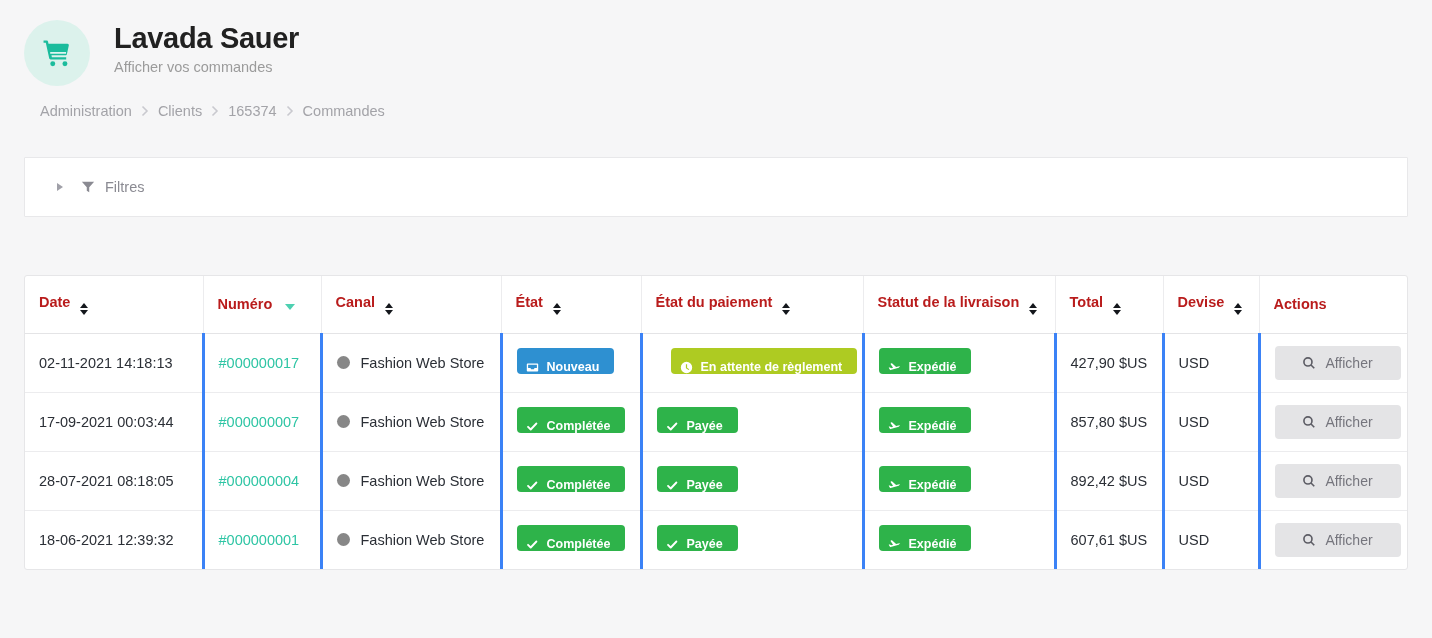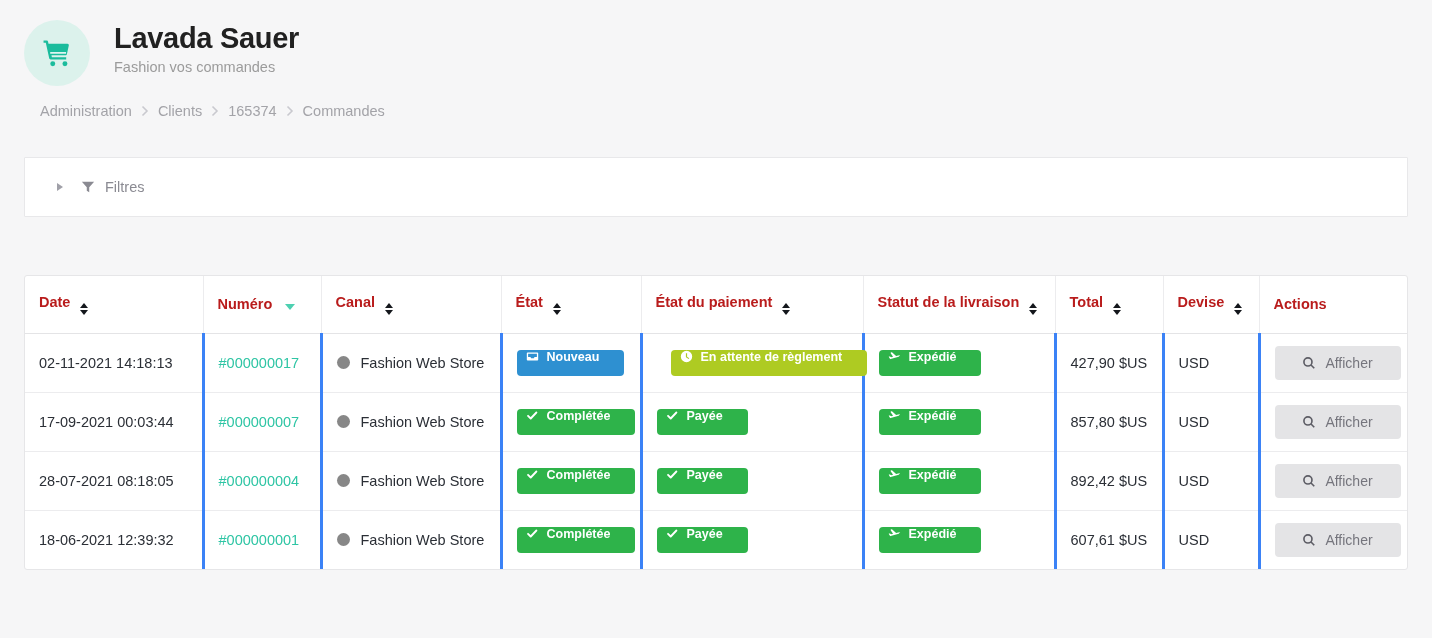--- a/index.html
+++ b/index.html
@@ -162,24 +162,24 @@
   
   .chan { display: flex; align-items: center; }
   .dot {
     width: 13px; height: 13px; border-radius: 50%;
     background: #878787;
     margin-right: 11px; flex: 0 0 13px;
   }
 
   
   .badge {
-    display: inline-flex; align-items: flex-start;
+    display: inline-flex; align-items: flex-end;
     height: 26px;
     border-radius: 4px;
-    padding: 0 25px 0 9px;
+    padding: 0 15px 0 9px;
     color: #ffffff;
     font-size: 12.5px;
     font-weight: bold;
     white-space: nowrap;
     border: none;
     cursor: default;
   }
   .badge .bi { display: flex; margin-right: 8px; }
   .badge .bi svg { display: block; }
   .b-blue  { background: #2e90d1; }
@@ -211,21 +211,21 @@
         <svg width="34" height="34" viewBox="0 0 24 24" fill="#1abc9c">
           <path d="M2.5 3.2h2.2c.5 0 .9.35 1 .83l.3 1.47h13.4c.6 0 1.05.55.93 1.13l-1.35 6.2c-.1.47-.52.8-1 .8H8.1l.28 1.37h10.1v1.6H7.5c-.5 0-.9-.35-1-.83L4.1 4.8H2.5V3.2z"></path>
           <circle cx="9" cy="19.6" r="1.75"></circle>
           <circle cx="17.6" cy="19.6" r="1.75"></circle>
           <rect x="7.2" y="11.4" width="11.2" height="1.05" fill="#ffffff"></rect>
         </svg>
       </span>
     </div>
     <div class="header-text">
       <div class="page-title">Lavada Sauer</div>
-      <div class="page-subtitle">Fashion vos commandes</div>
+      <div class="page-subtitle">Afficher vos commandes</div>
     </div>
   </div>
 
   <nav class="breadcrumb">
     <a class="crumb" href="#">Administration</a>
     <span class="crumb-sep">
       <svg width="8" height="12" viewBox="0 0 8 12" fill="none" stroke="#c9c9cf" stroke-width="1.6">
           <path d="M1.5 1.5L6 6l-4.5 4.5"></path>
         </svg>
     </span>

